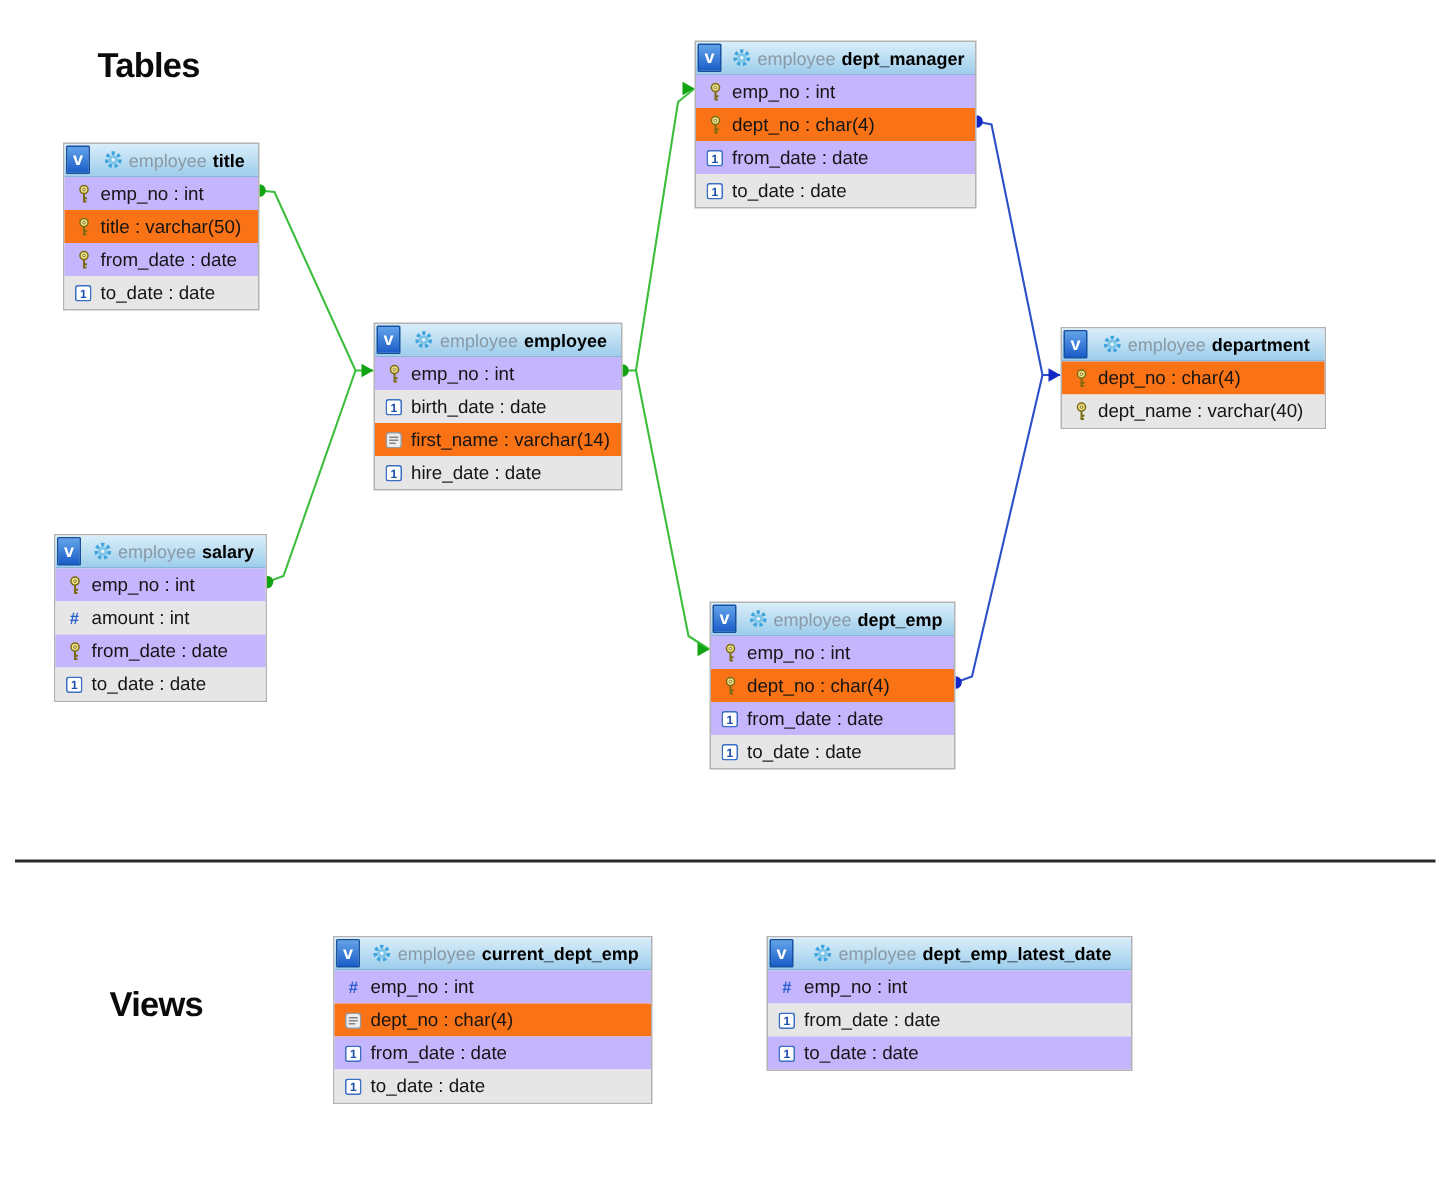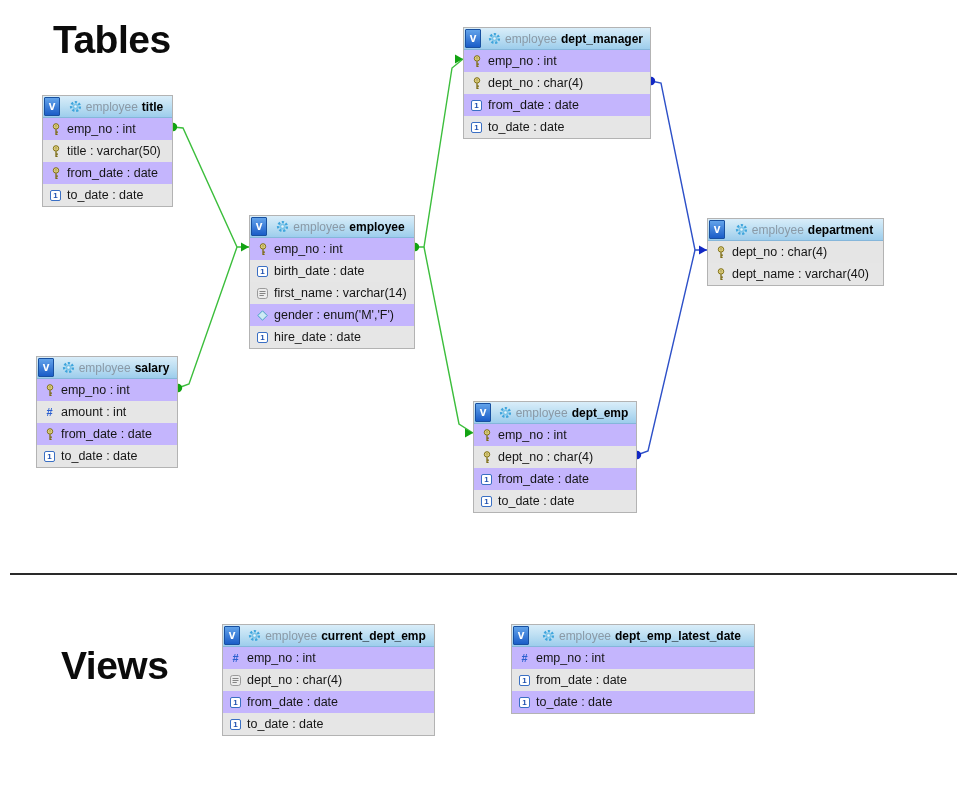--- a/index.html
+++ b/index.html
@@ -1,22 +1,22 @@
 <!DOCTYPE html>
 <html><head>
 <meta charset="utf-8">
 <style>
   html,body{margin:0;padding:0;background:#fff;}
   .canvas{
     position:relative;width:965px;height:791px;background:#ffffff;overflow:hidden;
     font-family:"Liberation Sans", sans-serif;
   }
   .section-heading{
-    position:absolute;font-size:39px;font-weight:bold;color:#0b0b0b;
-    letter-spacing:-0.5px;margin:2px;
+    position:absolute;font-size:23px;font-weight:bold;color:#0b0b0b;
+    letter-spacing:-0.5px;margin:14px;
   }
   #tables-heading{left:51px;top:16px;}
   #views-heading{left:59px;top:642px;}
   .divider{
     position:absolute;left:10px;top:573px;width:947px;height:2px;background:#2a2a2a;
   }
   #wires{position:absolute;left:0;top:0;z-index:1;}
   #entity-layer{position:absolute;left:0;top:0;width:100%;height:100%;z-index:2;}
   .entity{
     position:absolute;background:#fff;border:1px solid #b3b3b3;
@@ -39,21 +39,21 @@
   }
   .gear{display:flex;align-items:center;flex:0 0 auto;}
   .schema-name{color:#8a99a6;font-size:12px;}
   .entity-name{color:#000;font-size:12px;font-weight:bold;}
   .row{
     height:22px;display:flex;align-items:center;
     font-size:12.5px;color:#151515;white-space:nowrap;overflow:hidden;
   }
   .row.bg-white{background:#c4b5fd;}
   .row.bg-gray{background:#e6e6e6;}
-  .row.bg-pink{background:#e5e5e5;}
+  .row.bg-pink{background:#f97316;}
   .cicon{width:13px;margin:0 5px 0 6px;display:flex;align-items:center;justify-content:center;flex:0 0 auto;}
   .ctext{flex:1;}
 </style>
 </head>
 <body>
 
 <div class="canvas">
 
   <h1 class="section-heading" id="tables-heading">Tables</h1>
 
@@ -226,28 +226,20 @@
           </div>
           <div class="row bg-pink">
             <span class="cicon">
               <svg width="11" height="11" viewBox="0 0 11 11">
                 <rect x="0.5" y="0.5" width="10" height="10" rx="2.2" fill="#ececec" stroke="#9a9a9a"></rect>
                 <path d="M2.5 3.5 H8.5 M2.5 5.5 H8.5 M2.5 7.5 H6.8" stroke="#848484" stroke-width="1" fill="none"></path>
               </svg>
             </span>
             <span class="ctext">first_name : varchar(14)</span>
           </div>
-          <div class="row bg-white">
-            <span class="cicon">
-              <svg width="11" height="11" viewBox="0 0 11 11">
-                <polygon points="5.5,0.8 10.2,5.5 5.5,10.2 0.8,5.5" fill="#cdeaf4" stroke="#49a0c8" stroke-width="1"></polygon>
-              </svg>
-            </span>
-            <span class="ctext">gender : enum('M','F')</span>
-          </div>
           <div class="row bg-gray">
             <span class="cicon">
               <svg width="11" height="11" viewBox="0 0 11 11">
                 <rect x="0.5" y="0.5" width="10" height="10" rx="1.5" fill="#ffffff" stroke="#3a6fc4"></rect>
                 <text x="5.5" y="8.4" font-size="8" font-weight="bold" fill="#1d4fae" text-anchor="middle" font-family="Liberation Sans, sans-serif">1</text>
               </svg>
             </span>
             <span class="ctext">hire_date : date</span>
           </div>
         </div>

